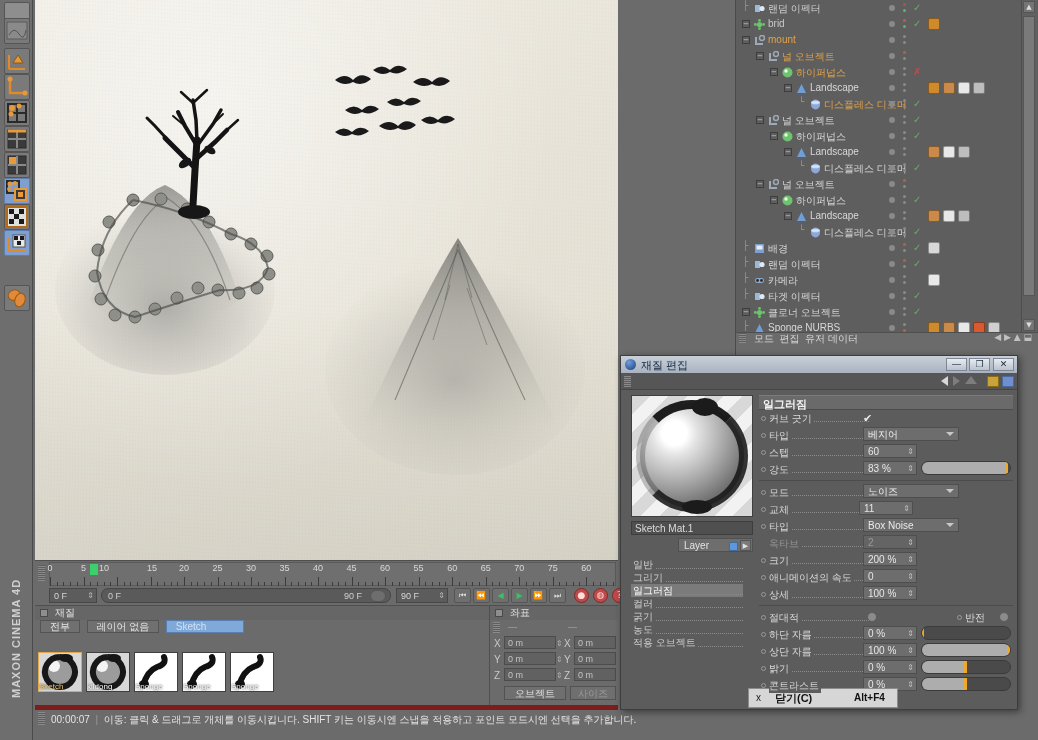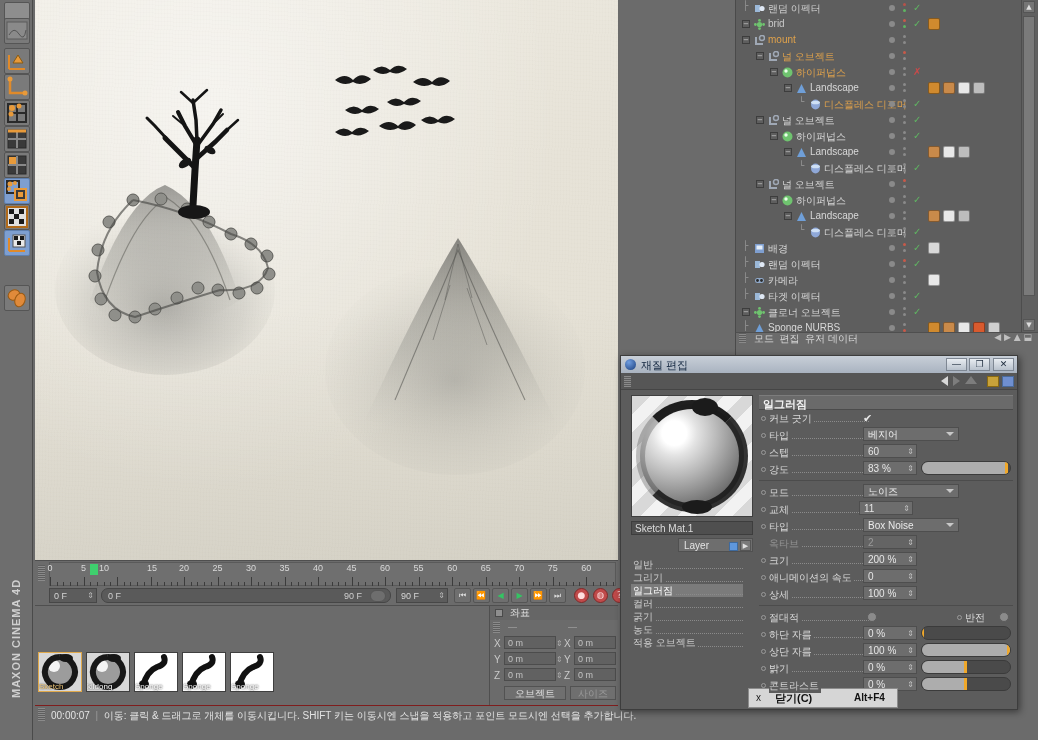--- a/index.html
+++ b/index.html
@@ -93,21 +93,21 @@
           font-family:"Liberation Sans", sans-serif; }
   .cfld { position:absolute; height:13px; background:#616161; border:1px solid #4c4c4c;
           font-size:9px; color:#c4c4c4; line-height:12px; padding-left:3px;
           font-family:"Liberation Sans", sans-serif; }
   .cdrop { position:absolute; height:14px; background:#6f6f6f; border:1px solid #525252;
            font-size:10px; color:#e0e0e0; line-height:13px; text-align:center;
            font-family:"Liberation Sans", sans-serif; }
 
   
   .statusbar { position:absolute; left:35px; top:705px; width:583px; height:18px;
-               background:#6b6b6b; border-top:1px solid #7f1d1d; }
+               background:#6b6b6b; border-top:5px solid #7f1d1d; }
   .statusbar .txt { position:absolute; left:16px; top:3px; font-size:10px; color:#e3e3e3;
                     white-space:nowrap; font-family:"Liberation Sans", sans-serif; }
 
   
   .objmgr { position:absolute; left:735px; top:0; width:303px; height:332px;
             background:#5e5e5e; border-left:1px solid #4a4a4a; }
   .tree { position:absolute; left:0; top:0; right:18px; bottom:0; overflow:hidden; }
   .orow { position:relative; height:16px; }
   .orow .lbl { position:absolute; top:2px; font-size:10px; white-space:nowrap;
                font-family:"Liberation Sans", sans-serif; }
@@ -531,20 +531,29 @@
       <div class="tbtn g" style="left:462px;">▶</div>
       <div class="tbtn" style="left:481px;">⏩</div>
       <div class="tbtn" style="left:500px;">⏭</div>
       <div class="rbtn" style="left:525px;">●</div>
       <div class="rbtn" style="left:544px;">◍</div>
       <div class="rbtn" style="left:563px;">?</div>
     </div>
   </div>
 
   <div class="matmgr">
+    <div class="panel-title">
+      <span class="sq"></span>
+      <span>재질</span>
+    </div>
+    <div class="filterrow">
+      <span class="fbtn">전부</span>
+      <span class="fbtn">레이어 없음</span>
+      <span class="fbtn blue">Sketch</span>
+    </div>
     <div class="mats" id="mats">
         <div class="mat sel">
           <div class="thumb"><svg width="42" height="38">
               <rect width="42" height="38" fill="#d8d8d8"></rect>
               <circle cx="21" cy="19" r="15" fill="#9c9c9c"></circle>
               <circle cx="15" cy="13" r="6" fill="#f4f4f4"></circle>
               <path d="M21 4 A15 15 0 1 1 20.9 4" fill="none" stroke="#181818" stroke-width="6"></path>
               <ellipse cx="27" cy="5" rx="7" ry="4" fill="#161616"></ellipse>
             </svg></div>
           <div class="nm">Sketch</div>

